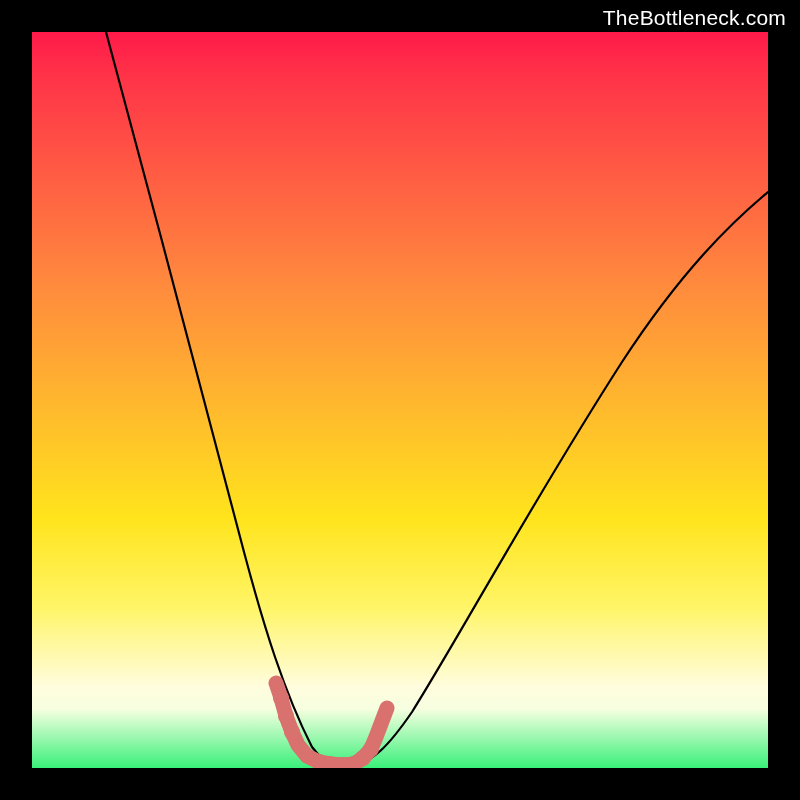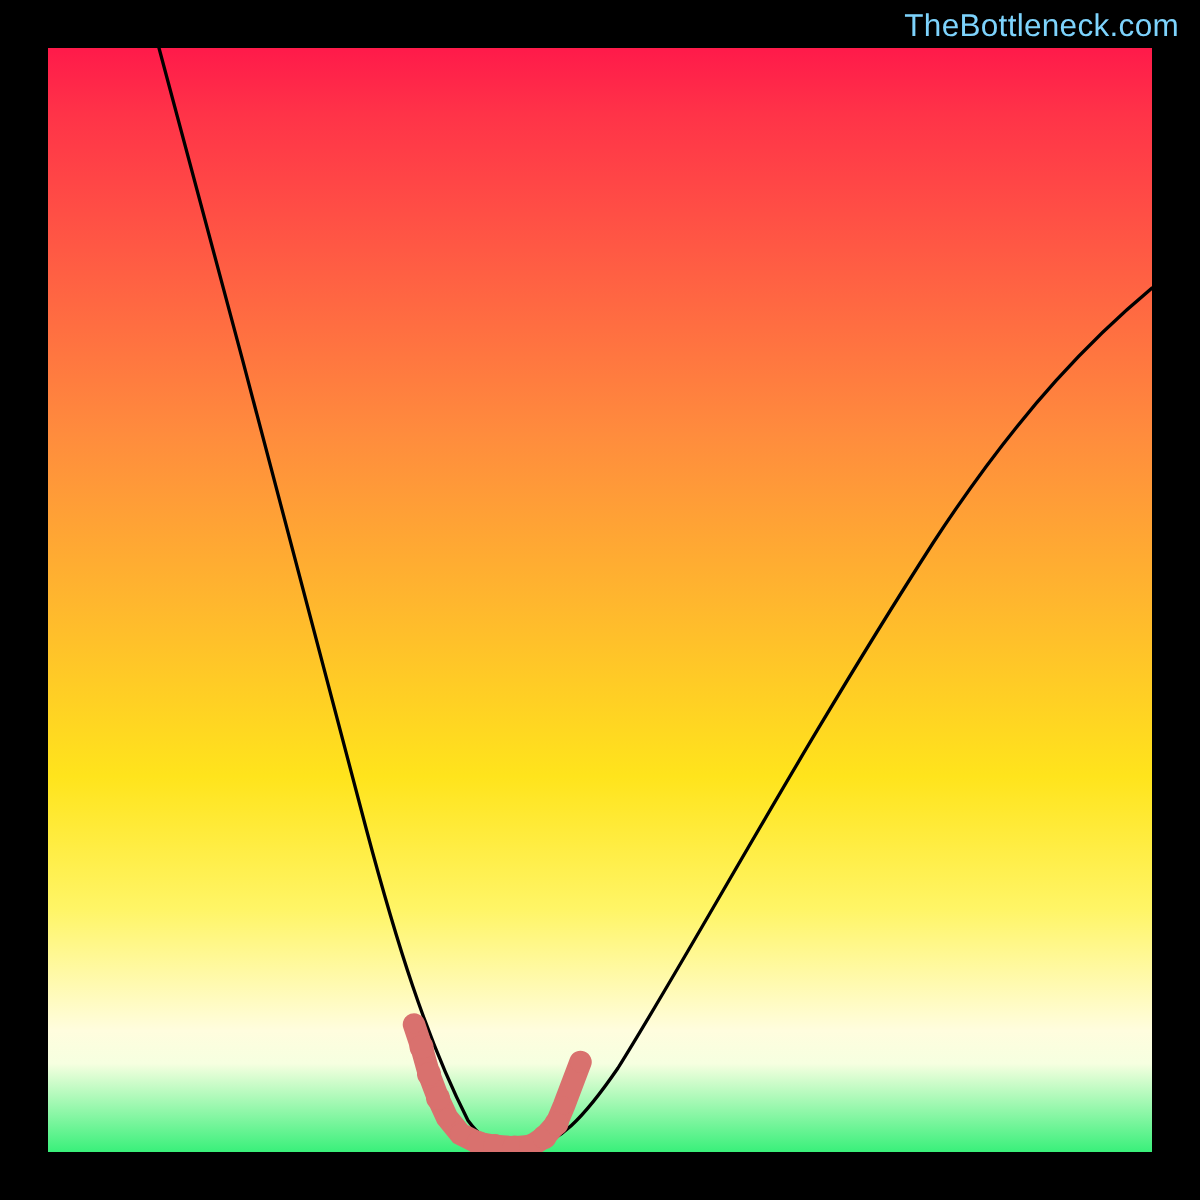--- a/index.html
+++ b/index.html
@@ -37,21 +37,21 @@
       #fff566 78%,
       #fffdde 89%,
       #f6ffe0 92%,
       #39f07a 100%
     );
   }
   .watermark {
     position: absolute;
     top: 6px;
     right: 14px;
-    color: #7dd3fc;
+    color: #ffffff;
     font-size: 21px;
     font-weight: 500;
     letter-spacing: 0.2px;
   }
   svg.curves {
     position: absolute;
     top: 0;
     left: 0;
     width: 736px;
     height: 736px;

